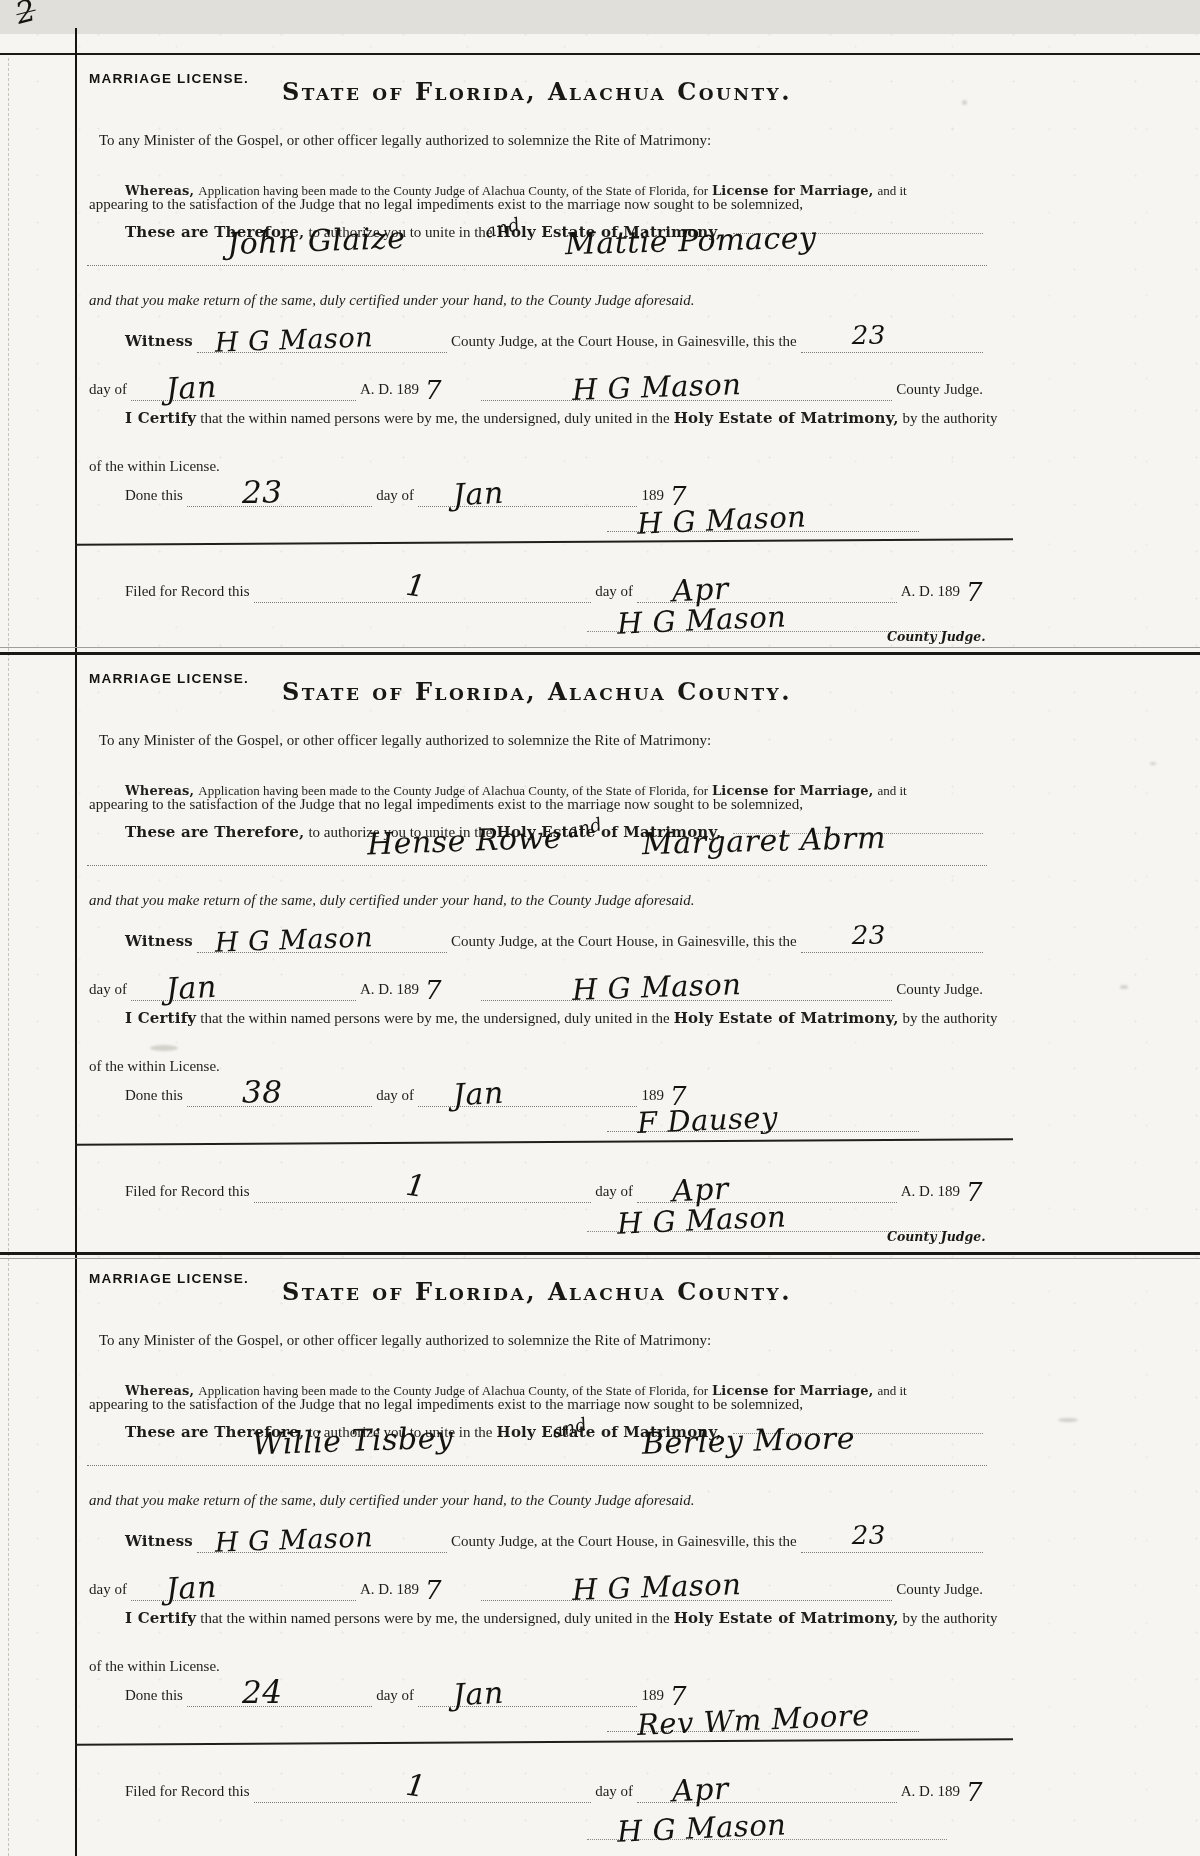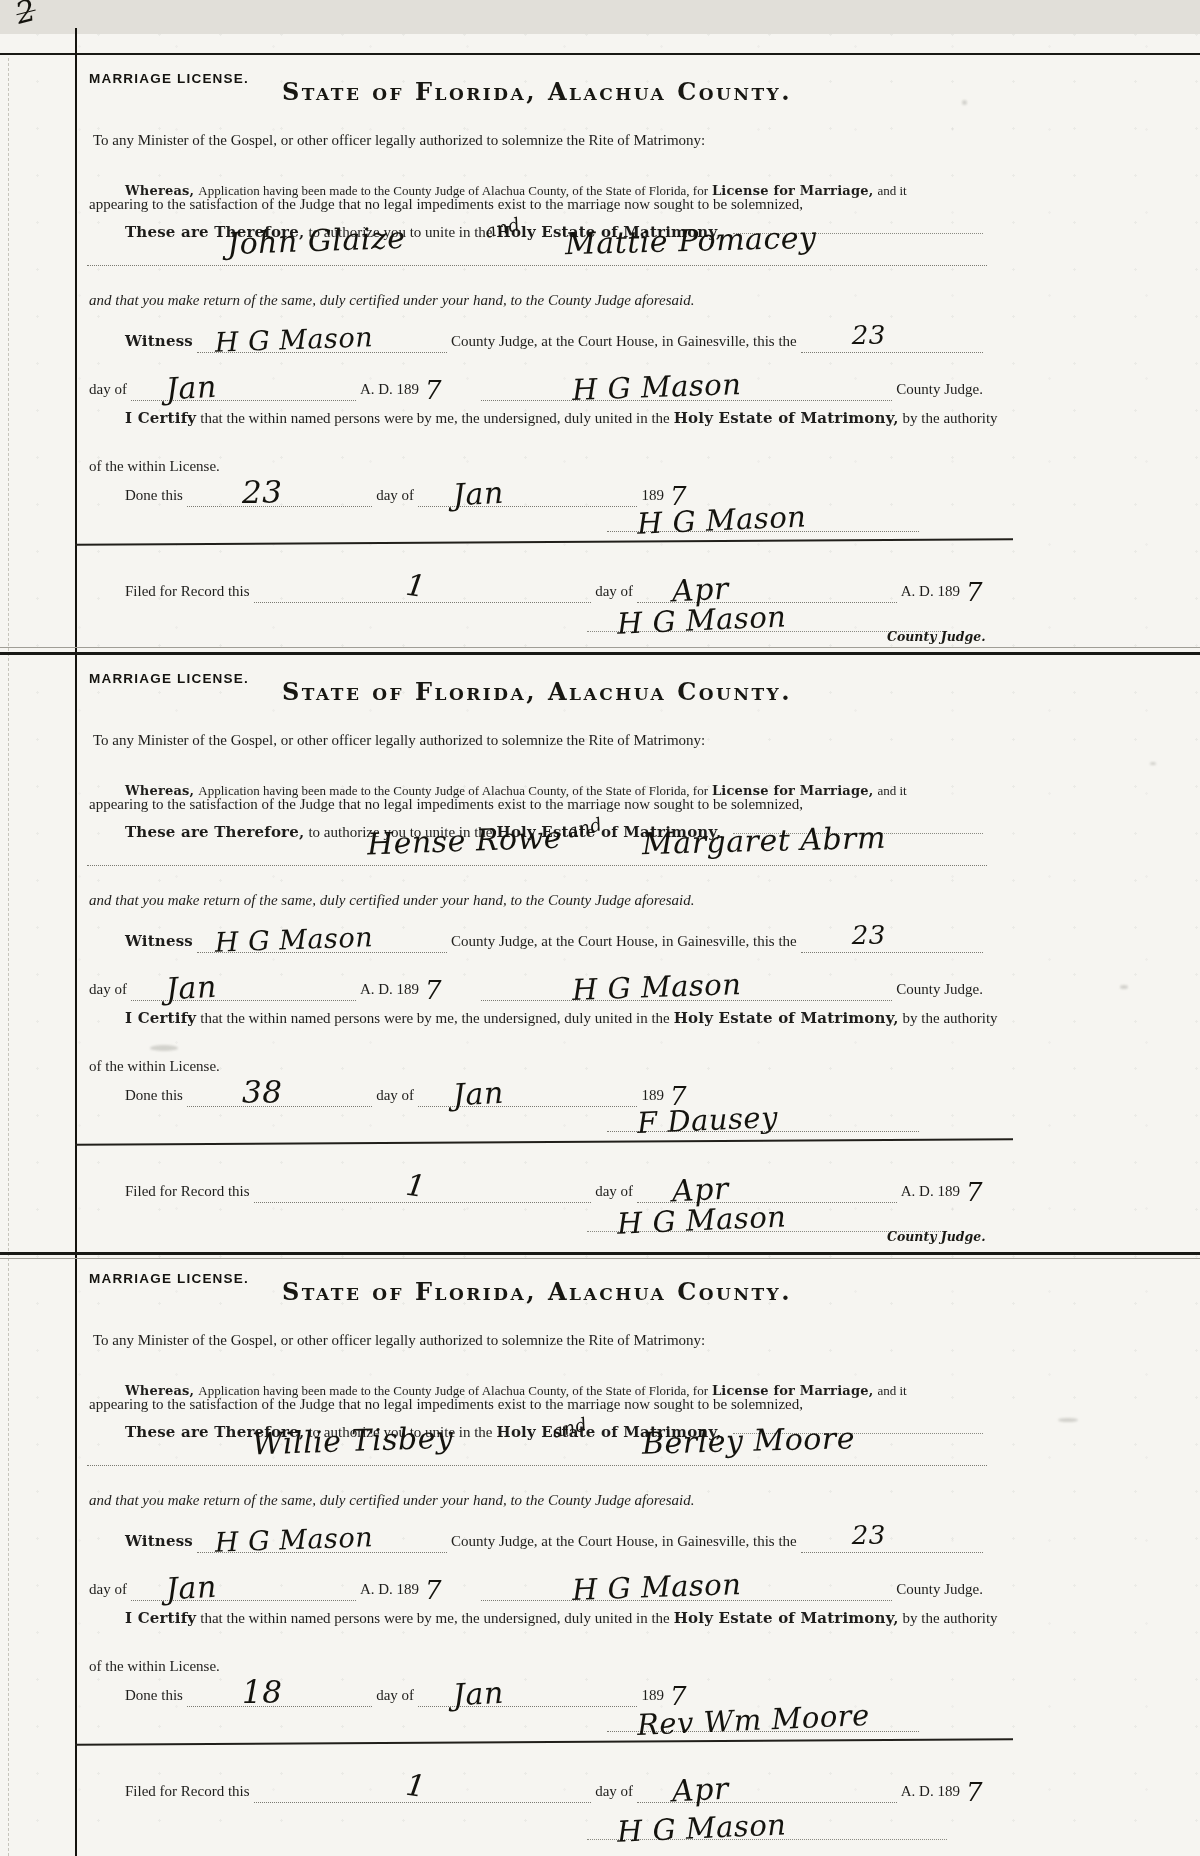--- a/index.html
+++ b/index.html
@@ -38,21 +38,21 @@
 
   .ml-label {
     position:absolute; top:16px; left:2px; font-family:"Liberation Sans", sans-serif;
     font-weight:bold; font-size:13.5px; letter-spacing:1.2px; color:#14130f;
   }
   .title {
     position:absolute; top:22px; left:0; width:100%; text-align:center;
     font-family:"DejaVu Serif", serif; font-variant:small-caps; font-weight:600;
     font-size:24px; letter-spacing:2.5px; color:#181712;
   }
-  .salutation { top:76px; left:6px; }
+  .salutation { top:76px; left:12px; }
   .whereas1   { top:92px; left:38px; font-size:13px;margin-top:36px; }
   .whereas2   { top:140px; left:2px;text-align:right; }
   .therefore  { top:168px; left:38px; right:0; display:flex; align-items:baseline; }
   .fill { flex:1; border-bottom:1.4px dotted #8a8a82; transform:translateY(-3px); margin-left:8px; }
 
   .hw {
     font-family:"DejaVu Serif", serif; font-style:italic; color:#14130e;
     white-space:nowrap; letter-spacing:0.5px;
   }
   .names-underline { position:absolute; top:196px; left:0; right:0; height:14px; border-bottom:1.4px dotted #7b7a72; }
@@ -331,21 +331,21 @@
           </span>
         <span class="ptxt">County Judge.</span>
       </div>
       <div class="row certify1">
         <span class="bl">I Certify</span><span>that the within named persons were by me, the undersigned, duly united in the</span><span class="bl">Holy Estate of Matrimony,</span><span>by the authority</span>
       </div>
       <div class="row certify2">of the within License.</div>
       <div class="row done">
         <span class="ptxt">Done this</span>
         <span class="leader l-dday">
-            <span class="hw dayno">18</span>
+            <span class="hw dayno">24</span>
           </span>
         <span class="ptxt">day of</span>
         <span class="leader l-dmonth">
             <span class="hw month">Jan</span>
           </span>
         <span class="ptxt">189</span>
         <span class="hw year">7</span>
       </div>
       <div class="officiant">
           <span class="hw sig3">Rev Wm Moore</span>

